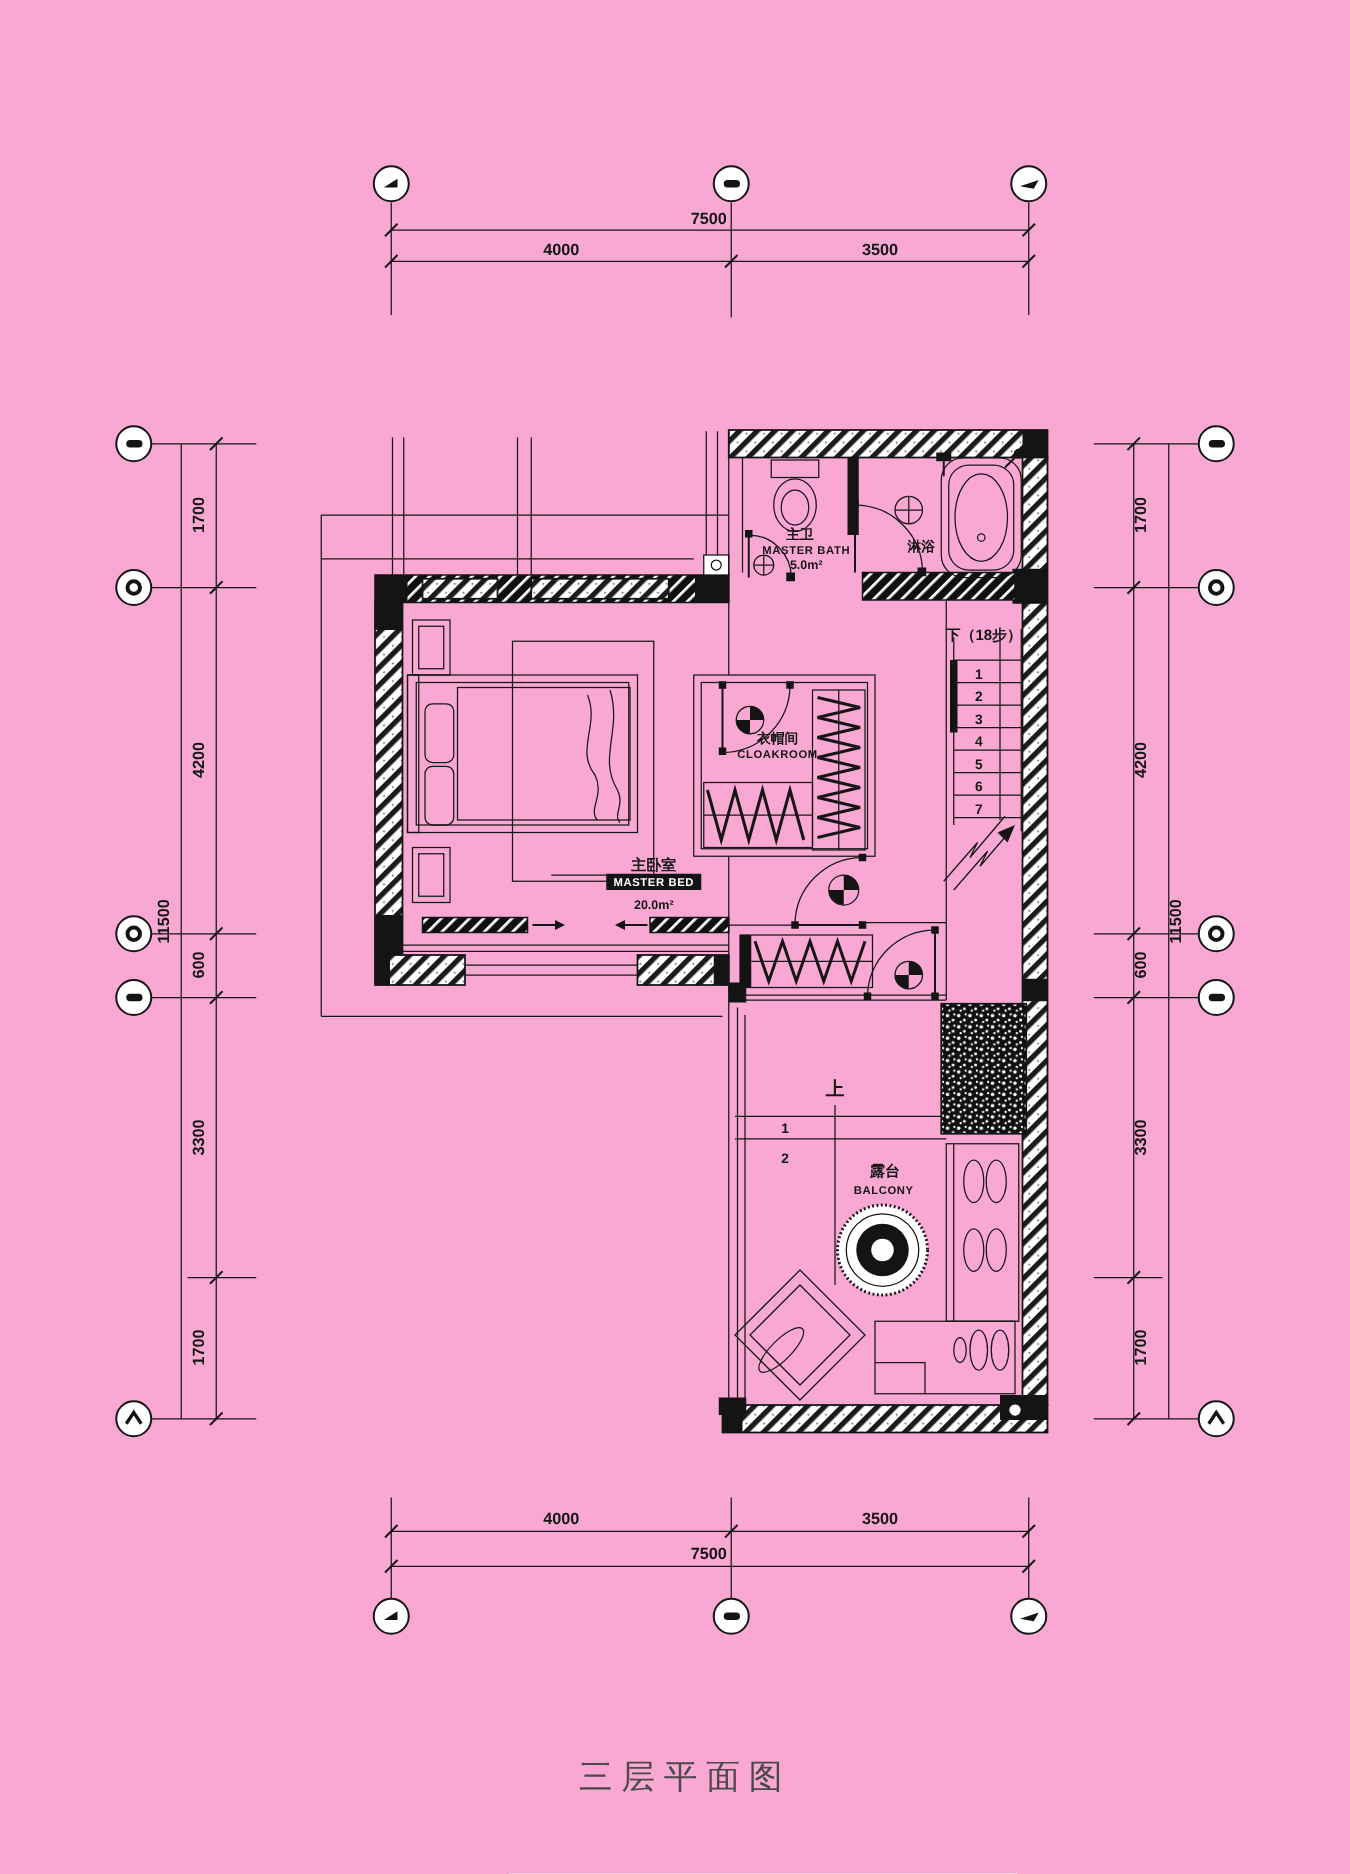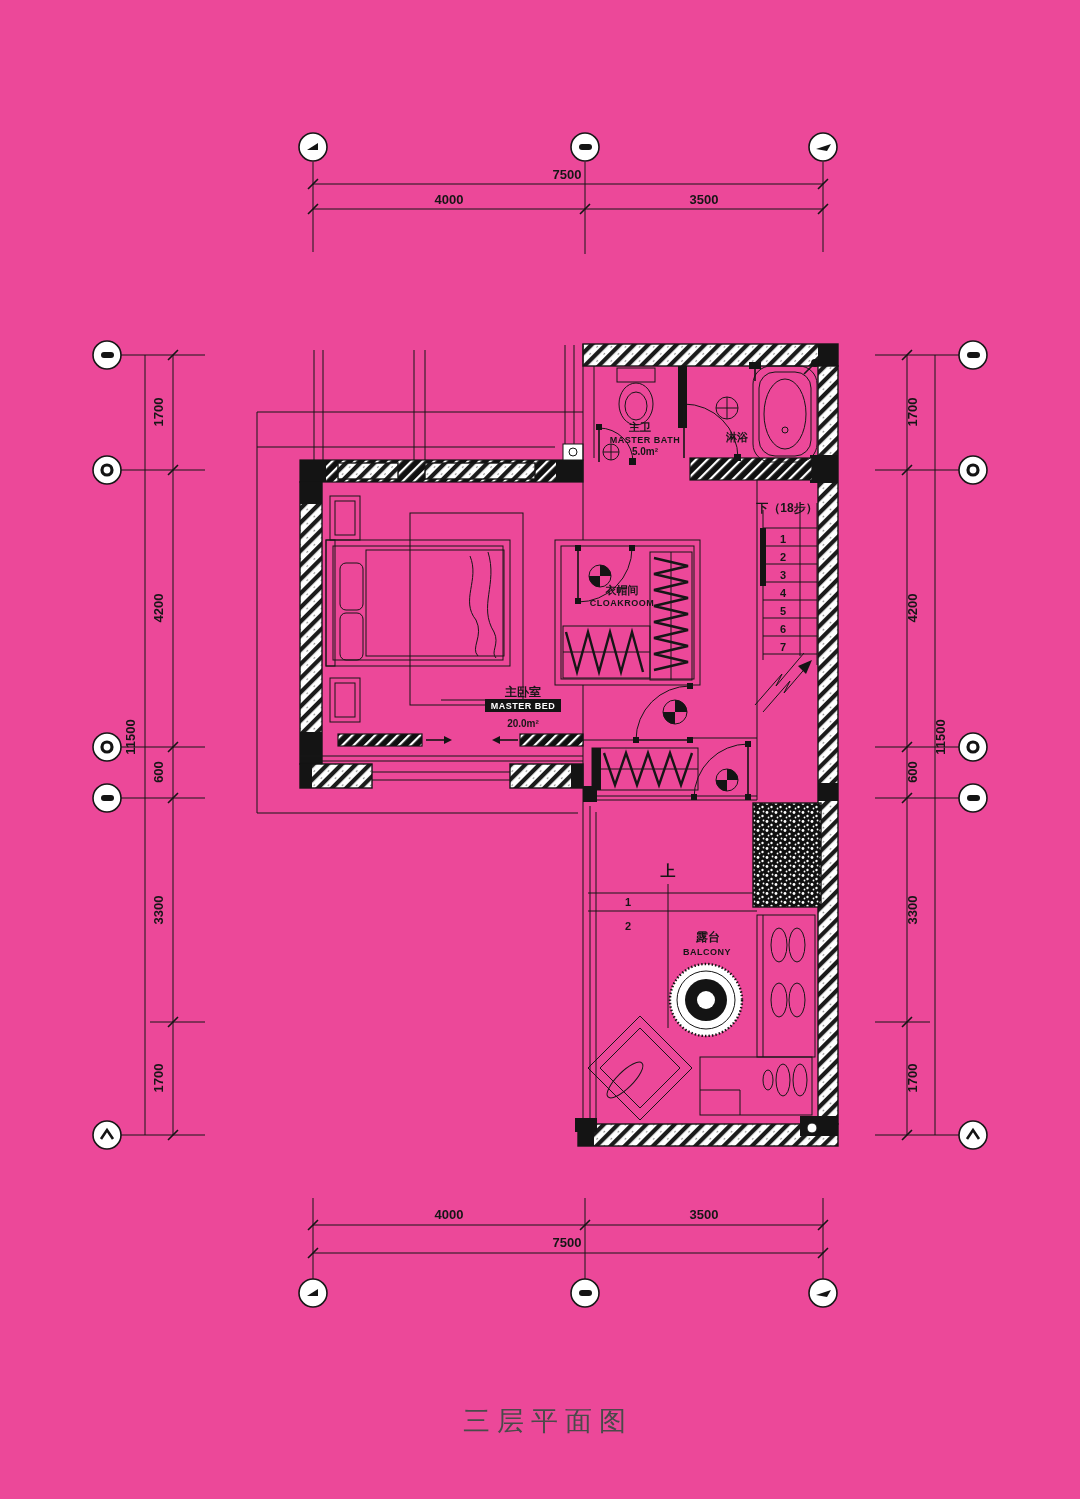--- a/index.html
+++ b/index.html
@@ -1,16 +1,16 @@
 <!DOCTYPE html>
 <html><head>
 <meta charset="utf-8">
 <style>
   html,body{margin:0;padding:0;background:#ffffff;}
-  .page{position:relative;width:1080px;height:1499px;background:#ec4899;overflow:hidden;
+  .page{position:relative;width:1080px;height:1499px;background:#f9a8d4;overflow:hidden;
         font-family:"Liberation Sans",sans-serif;}
   svg{position:absolute;left:0;top:0;}
   svg text{font-family:"Liberation Sans",sans-serif;fill:#161616;}
   .t{text-anchor:middle;}
   .dim{font-size:13px;font-weight:bold;}
   .dimv{font-size:13px;font-weight:bold;}
   .cn{font-size:12px;font-weight:bold;}
   .cns{font-size:11px;font-weight:bold;}
   .en{font-size:9px;font-weight:bold;letter-spacing:.5px;}
   .area{font-size:10px;font-weight:bold;}

